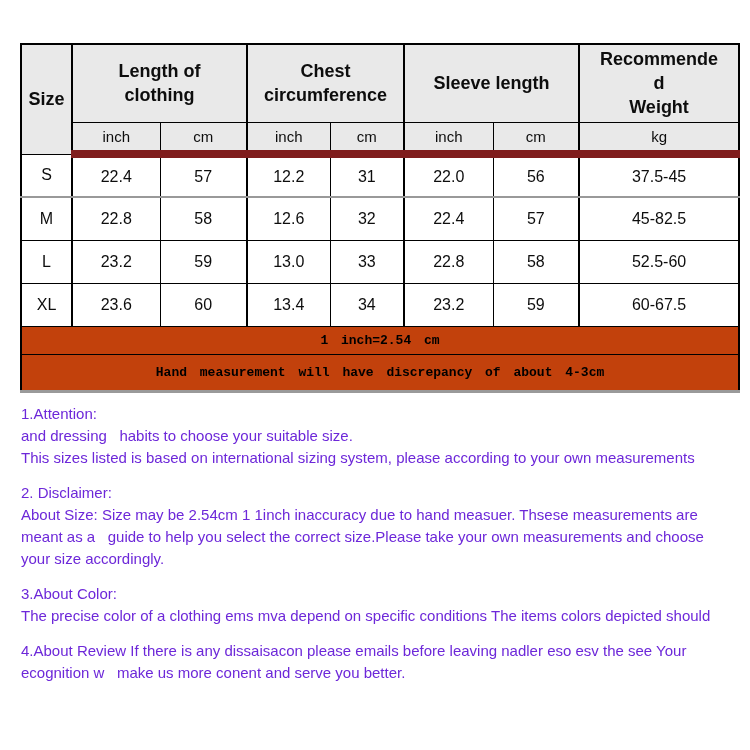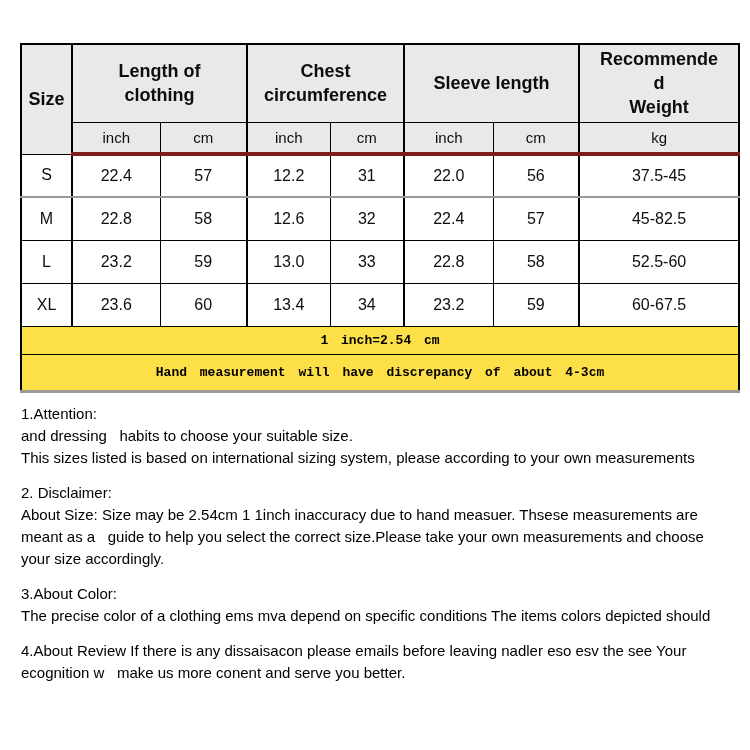--- a/index.html
+++ b/index.html
@@ -21,46 +21,46 @@
     border: 1px solid #000;
     text-align: center;
     vertical-align: middle;
     color: #0d0d0d;
     overflow: hidden;
   }
   
   .size-table .gs { border-left-width: 2px; }
 
   .hrow1 th { height: 78px; background: #e9e9e9; font-weight: bold; font-size: 18px; white-space: pre-line; line-height: 1.35; }
-  .hrow2 th { height: 32px; background: #e9e9e9; font-weight: normal; font-size: 15px; border-bottom: 4px solid #7f1d1d; }
+  .hrow2 th { height: 32px; background: #e9e9e9; font-weight: normal; font-size: 15px; border-bottom: 8px solid #7f1d1d; }
   .size-th  { font-size: 18px; }
 
   .drow td { height: 43px; font-size: 16px; background: #fff; }
   .row-s td { border-bottom: 2px solid #999; }
   .sz-lg { font-size: 20px; }
   .sz-sm { font-size: 14px; }
 
   .foot1 td, .foot2 td {
     font-family: "Liberation Mono", "DejaVu Sans Mono", monospace;
     font-weight: bold;
     font-size: 13px;
     word-spacing: 5px;
-    background: #fde047;
+    background: #c2410c;
     color: #000;
   }
   .foot1 td { height: 28px; }
   .foot2 td { height: 37px; }
 
   
   .notes {
     margin: 10px 0 0 21px;
     width: 716px;
     font-size: 15px;
     line-height: 22px;
-    color: #000000;
+    color: #6d28d9;
   }
   .para { margin-bottom: 13px; }
   .note-line { white-space: pre-wrap; }
 </style>
 </head>
 <body>
 
 <div class="canvas">
 
   <table class="size-table">

